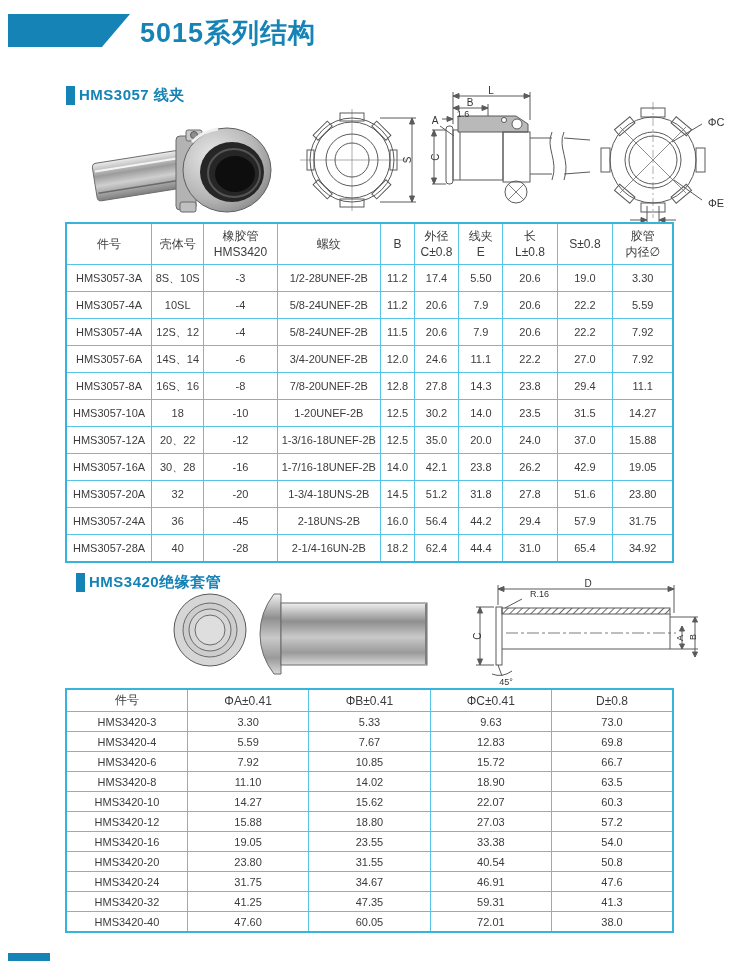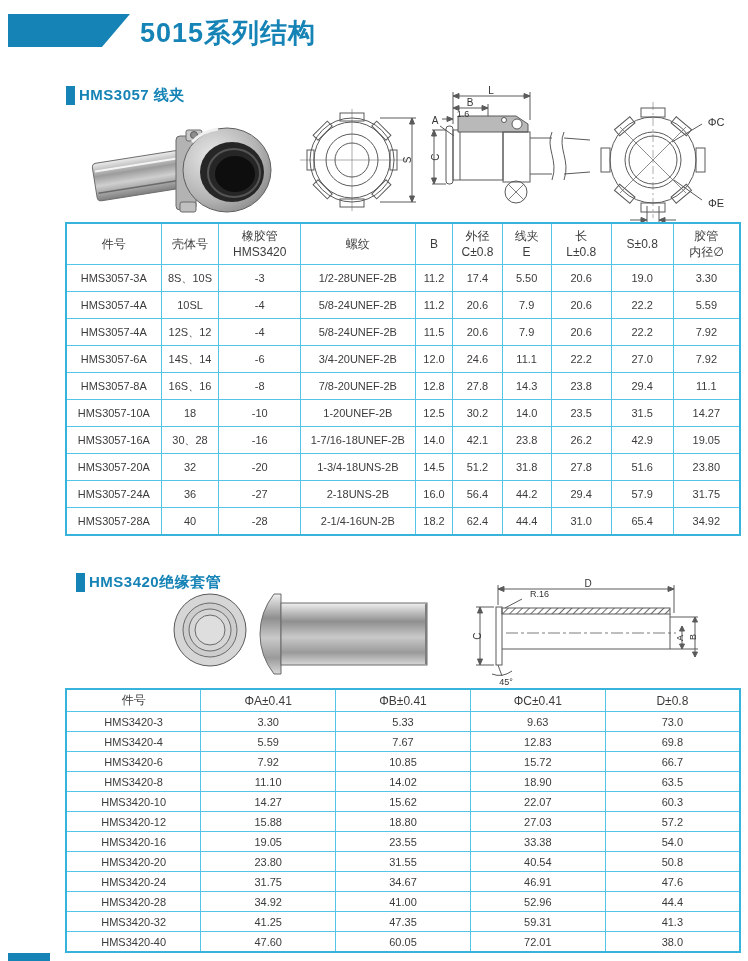--- a/index.html
+++ b/index.html
@@ -16,21 +16,21 @@
   }
   .page-title{
     position:absolute;left:140px;top:15px;
     font-size:27px;font-weight:bold;color:#1583b5;letter-spacing:1px;
   }
   
   .sec-head{position:absolute;display:flex;align-items:center;gap:4px;}
   .sec-head .bar{width:9px;height:19px;background:#1583b5;}
   .sec-head .txt{font-size:15px;font-weight:bold;color:#1583b5;letter-spacing:.5px;}
   
-  table{border-collapse:collapse;table-layout:fixed;width:676px;background:#fff;
+  table{border-collapse:collapse;table-layout:fixed;width:609px;background:#fff;
         border:2px solid #38b3dc;}
   th,td{border:1px solid #56c4e7;text-align:center;padding:0 2px;
         font-weight:normal;color:#3c3c3c;white-space:nowrap;overflow:hidden;}
   .t1{position:absolute;left:65px;top:222px;}
   .t1 th{height:40px;font-size:12px;line-height:1.35;}
   .t1 td{height:26px;font-size:11px;}
   .t2{position:absolute;left:65px;top:688px;}
   .t2 th{height:21px;font-size:12px;}
   .t2 td{height:19px;font-size:11px;}
   
@@ -317,20 +317,32 @@
         <td>-10</td>
         <td>1-20UNEF-2B</td>
         <td>12.5</td>
         <td>30.2</td>
         <td>14.0</td>
         <td>23.5</td>
         <td>31.5</td>
         <td>14.27</td>
       </tr>
       <tr>
+        <td>HMS3057-12A</td>
+        <td>20、22</td>
+        <td>-12</td>
+        <td>1-3/16-18UNEF-2B</td>
+        <td>12.5</td>
+        <td>35.0</td>
+        <td>20.0</td>
+        <td>24.0</td>
+        <td>37.0</td>
+        <td>15.88</td>
+      </tr>
+      <tr>
         <td>HMS3057-16A</td>
         <td>30、28</td>
         <td>-16</td>
         <td>1-7/16-18UNEF-2B</td>
         <td>14.0</td>
         <td>42.1</td>
         <td>23.8</td>
         <td>26.2</td>
         <td>42.9</td>
         <td>19.05</td>
@@ -343,21 +355,21 @@
         <td>14.5</td>
         <td>51.2</td>
         <td>31.8</td>
         <td>27.8</td>
         <td>51.6</td>
         <td>23.80</td>
       </tr>
       <tr>
         <td>HMS3057-24A</td>
         <td>36</td>
-        <td>-27</td>
+        <td>-45</td>
         <td>2-18UNS-2B</td>
         <td>16.0</td>
         <td>56.4</td>
         <td>44.2</td>
         <td>29.4</td>
         <td>57.9</td>
         <td>31.75</td>
       </tr>
       <tr>
         <td>HMS3057-28A</td>
@@ -530,27 +542,20 @@
         <td>50.8</td>
       </tr>
       <tr>
         <td>HMS3420-24</td>
         <td>31.75</td>
         <td>34.67</td>
         <td>46.91</td>
         <td>47.6</td>
       </tr>
       <tr>
-        <td>HMS3420-28</td>
-        <td>34.92</td>
-        <td>41.00</td>
-        <td>52.96</td>
-        <td>44.4</td>
-      </tr>
-      <tr>
         <td>HMS3420-32</td>
         <td>41.25</td>
         <td>47.35</td>
         <td>59.31</td>
         <td>41.3</td>
       </tr>
       <tr>
         <td>HMS3420-40</td>
         <td>47.60</td>
         <td>60.05</td>

